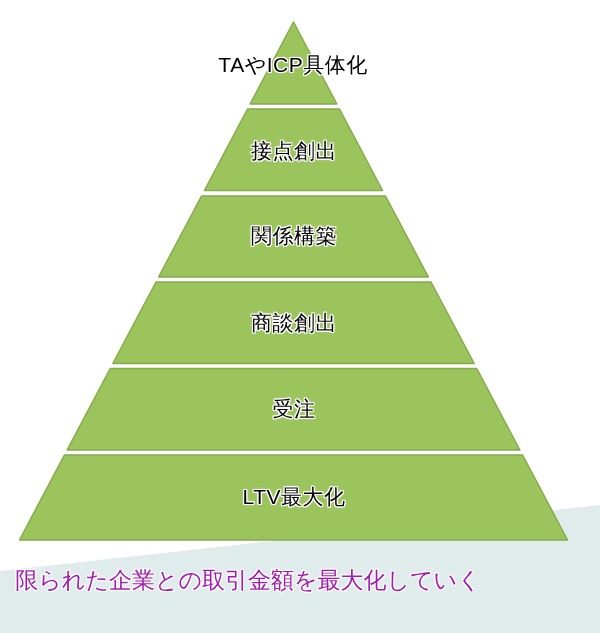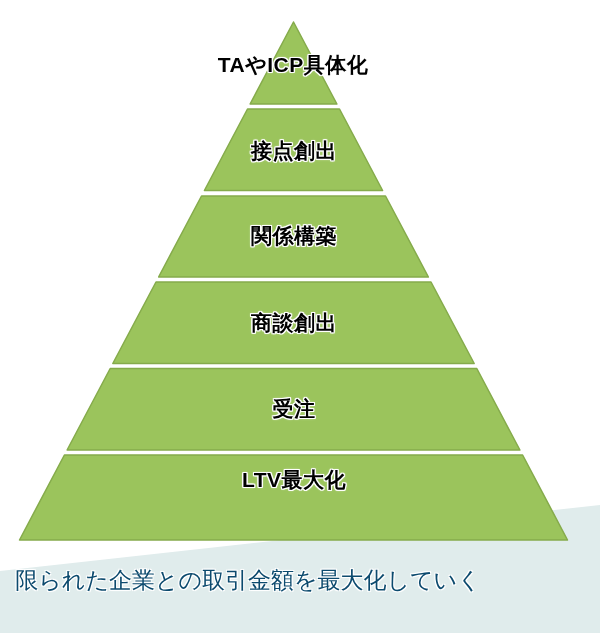--- a/index.html
+++ b/index.html
@@ -29,37 +29,37 @@
     fill: #9BC45C;
     stroke: #85AB4B;
     stroke-width: 1.5;
     stroke-linejoin: round;
   }
   .tier-label {
     position: absolute;
     transform: translate(-50%, -50%);
     white-space: nowrap;
     font-size: 21px;
-    font-weight: bold;
+    font-weight: normal;
     color: #000000;
     letter-spacing: 0.5px;
     text-shadow:
       -1px -1px 0 #fff, 1px -1px 0 #fff, -1px 1px 0 #fff, 1px 1px 0 #fff,
       0 -1px 0 #fff, 0 1px 0 #fff, -1px 0 0 #fff, 1px 0 0 #fff,
       0 0 3px #fff;
   }
   .caption {
     position: absolute;
     left: 0;
     top: 566px;
     width: 496px;
     text-align: center;
     font-size: 23px;
     font-weight: 400;
-    color: #0c4a6e;
+    color: #a21caf;
     line-height: 29px;
     text-shadow:
       -1px -1px 0 #fff, 1px -1px 0 #fff, -1px 1px 0 #fff, 1px 1px 0 #fff,
       0 0 3px #fff;
   }
 </style>
 </head>
 <body>
 
 <div class="stage">
@@ -78,19 +78,19 @@
   <div class="tier-label" style="left:293px; top:65px;">TAやICP具体化</div>
 
   <div class="tier-label" style="left:294px; top:151px;">接点創出</div>
 
   <div class="tier-label" style="left:294px; top:236px;">関係構築</div>
 
   <div class="tier-label" style="left:294px; top:323px;">商談創出</div>
 
   <div class="tier-label" style="left:294px; top:409px;text-align:center;">受注</div>
 
-  <div class="tier-label" style="left:294px; top:480px;">LTV最大化</div>
+  <div class="tier-label" style="left:294px; top:497px;">LTV最大化</div>
 
   <div class="caption">
     <div>限られた企業との取引金額を最大化していく</div>
   </div>
 
 </div>
 
 </body></html>

